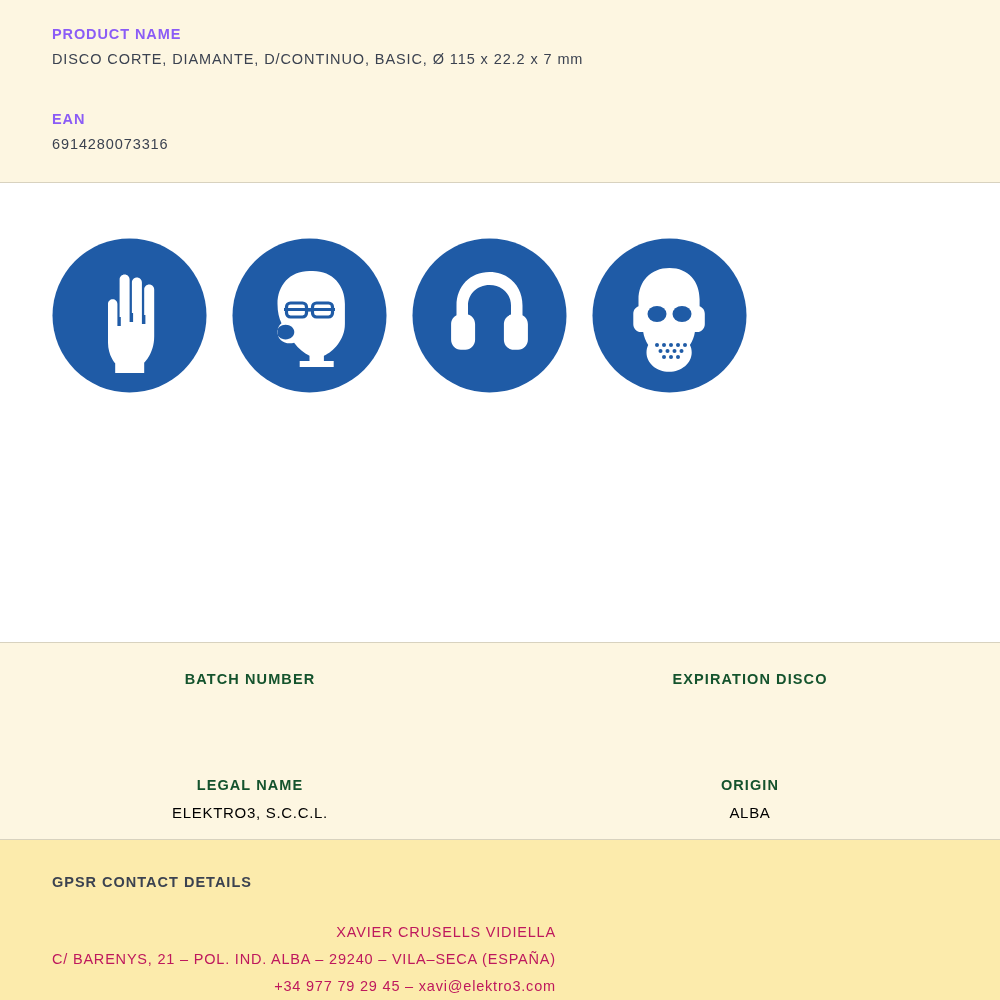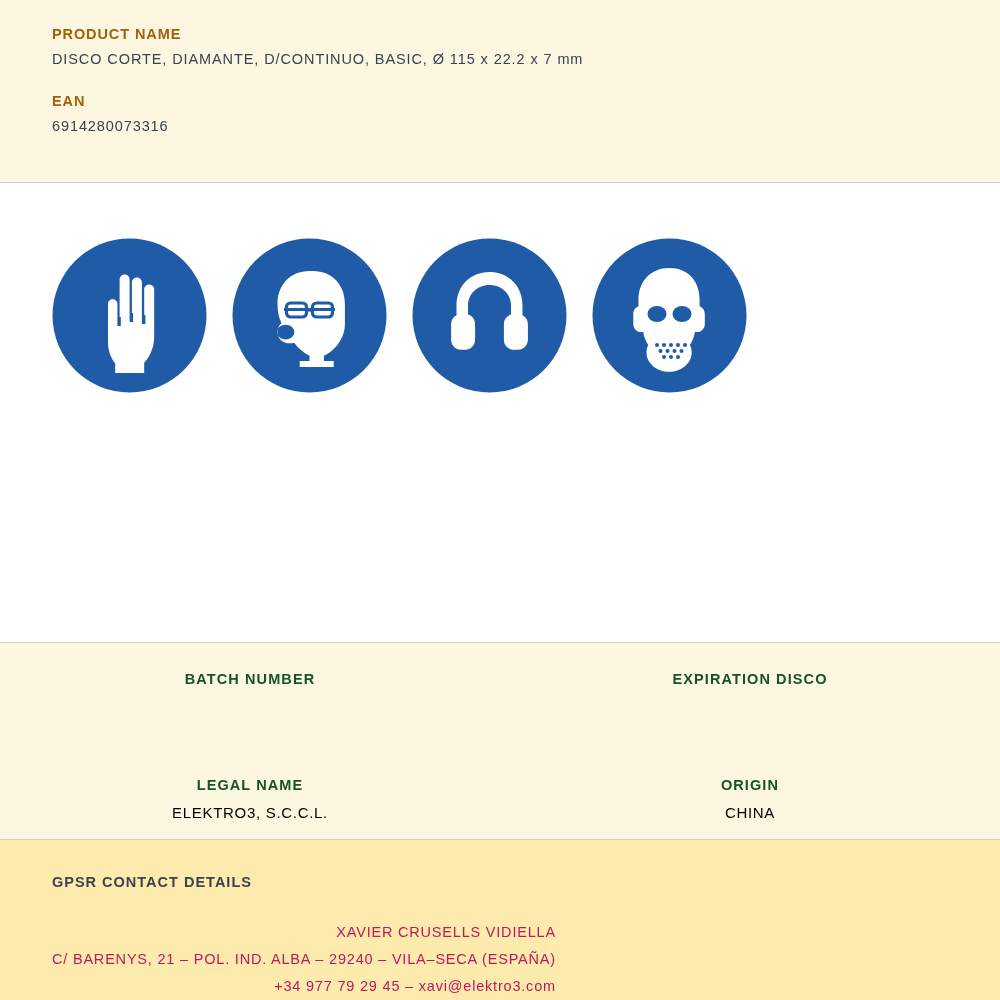--- a/index.html
+++ b/index.html
@@ -27,31 +27,31 @@
     background: #fdf6e1;
     padding: 26px 52px 22px 52px;
     border-bottom: 1px solid #d8d2bf;
     box-sizing: border-box;
     height: 183px;
   }
   .field-label {
     font-size: 14.5px;
     font-weight: bold;
     letter-spacing: 0.9px;
-    color: #a16207;
+    color: #8b5cf6;
     margin: 0 0 9px 0;
   }
   .field-value {
     font-size: 14.5px;
     letter-spacing: 0.9px;
     color: #3b4250;
     margin: 0;
   }
   .field-group + .field-group {
-    margin-top: 26px;
+    margin-top: 44px;
   }
 
   
   .picto-band {
     background: #ffffff;
     flex: 1 1 auto;
     padding: 55px 52px 0 52px;
     box-sizing: border-box;
     border-bottom: 1px solid #d8d2bf;
   }
@@ -225,21 +225,21 @@
         <p class="detail-value"></p>
       </div>
     </div>
     <div class="detail-row second">
       <div class="detail-cell">
         <p class="detail-label">LEGAL NAME</p>
         <p class="detail-value">ELEKTRO3, S.C.C.L.</p>
       </div>
       <div class="detail-cell">
         <p class="detail-label">ORIGIN</p>
-        <p class="detail-value">CHINA</p>
+        <p class="detail-value">ALBA</p>
       </div>
     </div>
   </div>
 
   <div class="footer">
     <div class="footer-label">GPSR CONTACT DETAILS</div>
     <div class="footer-address">
       <div>XAVIER CRUSELLS VIDIELLA</div>
       <div>C/ BARENYS, 21 – POL. IND. ALBA – 29240 – VILA–SECA (ESPAÑA)</div>
       <div>+34 977 79 29 45 – xavi@elektro3.com</div>

